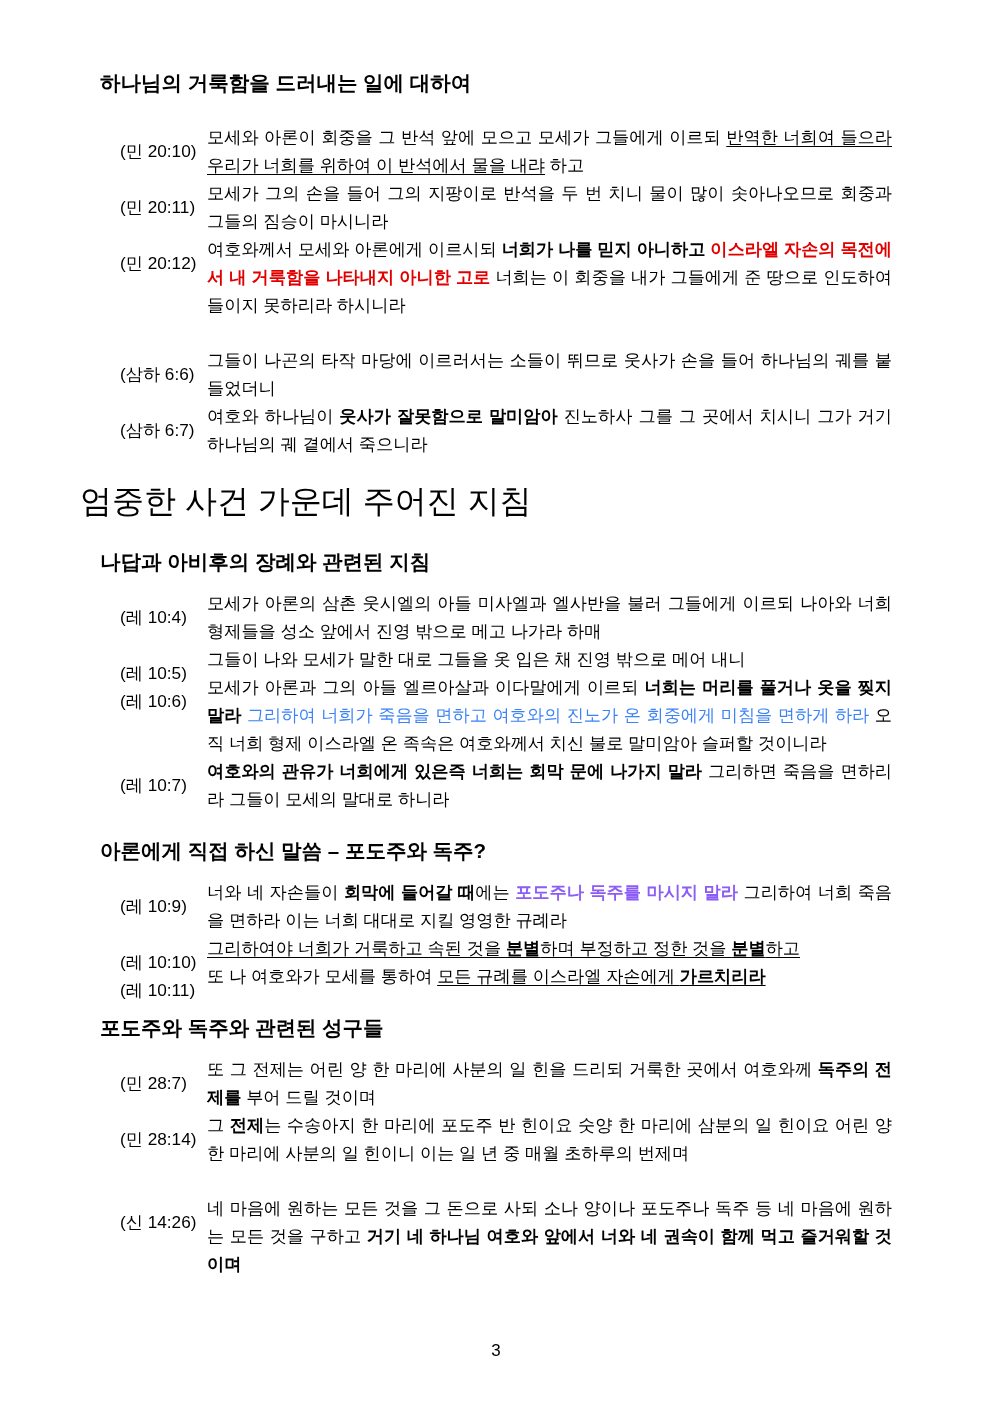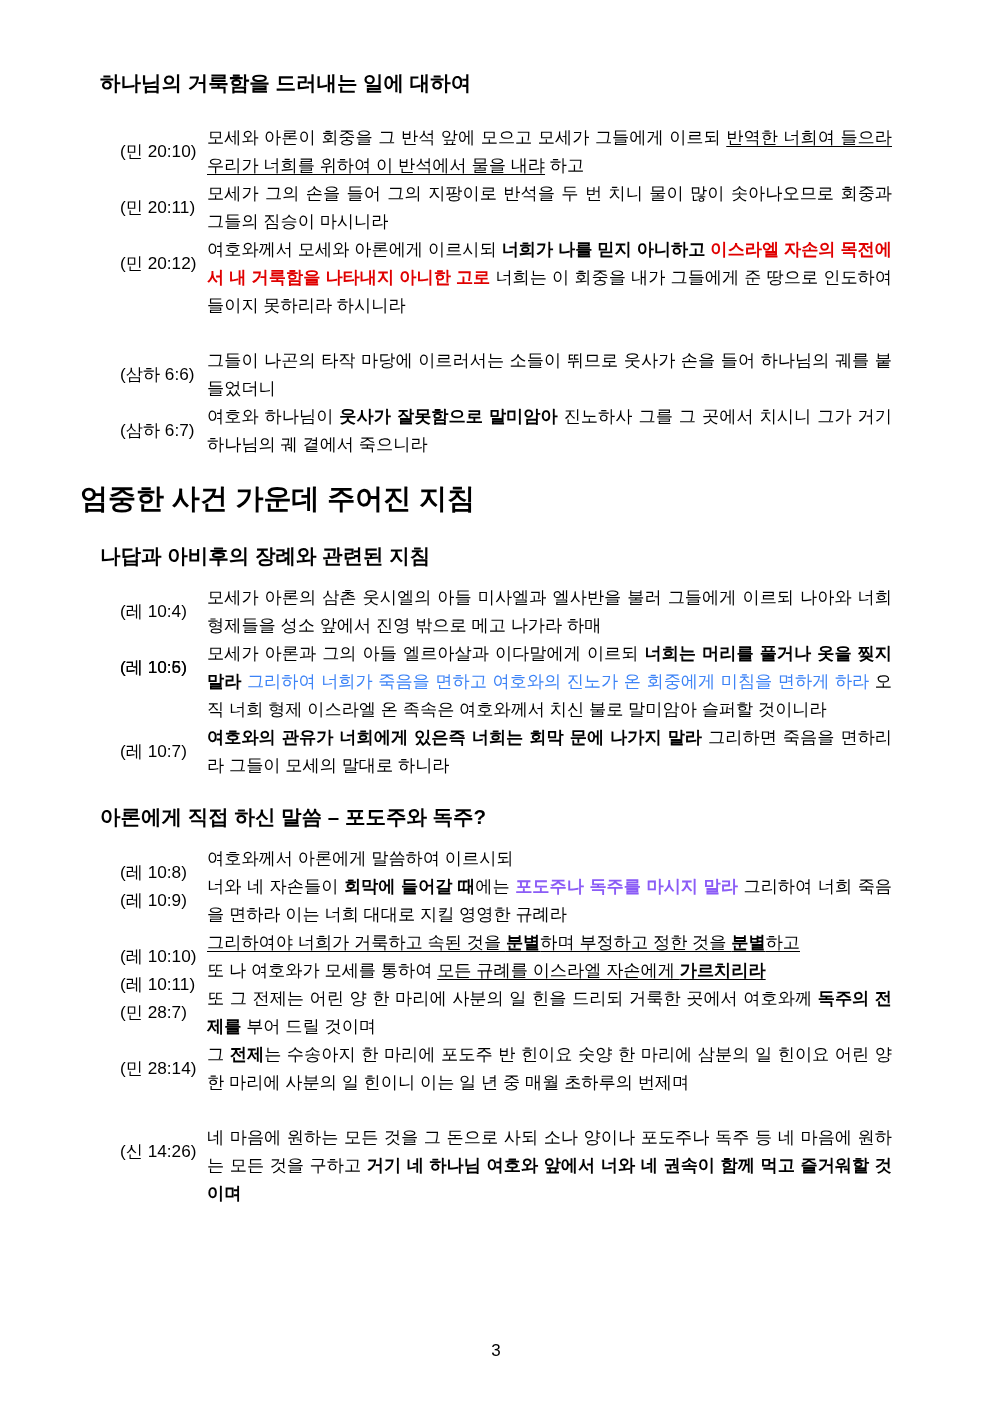--- a/index.html
+++ b/index.html
@@ -4,21 +4,21 @@
 <style>
   html, body { margin:0; padding:0; }
   body {
     width:992px; height:1403px;
     background:#ffffff; color:#000000;
     font-family:"Liberation Sans", sans-serif;
     position:relative; overflow:hidden;
   }
   .doc { padding:69px 100px 0 100px; }
   .heading1 {
-    font-size:28px; font-weight:700;
+    font-size:32px; font-weight:400;
     margin:22px 0 12px -20px;
   }
   .heading2 {
     font-size:20.5px; font-weight:700;
     margin:24px 0 13px 0;
   }
   #content > .heading2:first-child { margin-top:0; margin-bottom:26px; }
   .verse-group { margin:0; }
   .verse-group.gap { margin-top:27px; }
   .verse {
@@ -55,31 +55,31 @@
         <div class="verse"><span class="ref">(민 20:12)</span><span class="seg">여호와께서 모세와 아론에게 이르시되 </span><span class="seg b">너희가 나를 믿지 아니하고 </span><span class="seg rb" style="color: rgb(224, 0, 0);">이스라엘 자손의 목전에서 내 거룩함을 나타내지 아니한 고로</span><span class="seg"> 너희는 이 회중을 내가 그들에게 준 땅으로 인도하여 들이지 못하리라 하시니라</span></div>
       </div>
       <div class="verse-group gap">
         <div class="verse"><span class="ref">(삼하 6:6)</span><span class="seg">그들이 나곤의 타작 마당에 이르러서는 소들이 뛰므로 웃사가 손을 들어 하나님의 궤를 붙들었더니</span></div>
         <div class="verse"><span class="ref">(삼하 6:7)</span><span class="seg">여호와 하나님이 </span><span class="seg b">웃사가 잘못함으로 말미암아</span><span class="seg"> 진노하사 그를 그 곳에서 치시니 그가 거기 하나님의 궤 곁에서 죽으니라</span></div>
       </div>
       <div class="heading1">엄중한 사건 가운데 주어진 지침</div>
       <div class="heading2">나답과 아비후의 장례와 관련된 지침</div>
       <div class="verse-group">
         <div class="verse"><span class="ref">(레 10:4)</span><span class="seg">모세가 아론의 삼촌 웃시엘의 아들 미사엘과 엘사반을 불러 그들에게 이르되 나아와 너희 형제들을 성소 앞에서 진영 밖으로 메고 나가라 하매</span></div>
-        <div class="verse"><span class="ref">(레 10:5)</span></div>
+        <div class="verse"><span class="ref">(레 10:5)</span><span class="seg">그들이 나와 모세가 말한 대로 그들을 옷 입은 채 진영 밖으로 메어 내니</span></div>
         <div class="verse"><span class="ref">(레 10:6)</span><span class="seg">모세가 아론과 그의 아들 엘르아살과 이다말에게 이르되 </span><span class="seg b">너희는 머리를 풀거나 옷을 찢지 말라</span><span class="seg r" style="color: #3b82f6;"> 그리하여 너희가 죽음을 면하고 여호와의 진노가 온 회중에게 미침을 면하게 하라</span><span class="seg"> 오직 너희 형제 이스라엘 온 족속은 여호와께서 치신 불로 말미암아 슬퍼할 것이니라</span></div>
         <div class="verse"><span class="ref">(레 10:7)</span><span class="seg b">여호와의 관유가 너희에게 있은즉 너희는 회막 문에 나가지 말라</span><span class="seg"> 그리하면 죽음을 면하리라 그들이 모세의 말대로 하니라</span></div>
       </div>
       <div class="heading2">아론에게 직접 하신 말씀 – 포도주와 독주?</div>
       <div class="verse-group">
-        <div class="verse"><span class="ref">(레 10:8)</span><span class="seg">여호와께서 아론에게 말씀하여 이르시되</span></div>
         <div class="verse"><span class="ref">(레 10:9)</span><span class="seg">너와 네 자손들이 </span><span class="seg b">회막에 들어갈 때</span><span class="seg">에는 </span><span class="seg rb" style="color: #8b5cf6;">포도주나 독주를 마시지 말라</span><span class="seg"> 그리하여 너희 죽음을 면하라 이는 너희 대대로 지킬 영영한 규례라</span></div>
         <div class="verse"><span class="ref">(레 10:10)</span><span class="seg u">그리하여야 너희가 거룩하고 속된 것을 </span><span class="seg bu">분별</span><span class="seg u">하며 부정하고 정한 것을 </span><span class="seg bu">분별</span><span class="seg u">하고</span></div>
         <div class="verse"><span class="ref">(레 10:11)</span><span class="seg">또 나 여호와가 모세를 통하여 </span><span class="seg u">모든 규례를 이스라엘 자손에게 </span><span class="seg bu">가르치리라</span></div>
       </div>
+      <div class="heading2">포도주와 독주와 관련된 성구들</div>
       <div class="verse-group">
         <div class="verse"><span class="ref">(민 28:7)</span><span class="seg">또 그 전제는 어린 양 한 마리에 사분의 일 힌을 드리되 거룩한 곳에서 여호와께 </span><span class="seg b">독주의 전제를</span><span class="seg"> 부어 드릴 것이며</span></div>
         <div class="verse"><span class="ref">(민 28:14)</span><span class="seg">그 </span><span class="seg b">전제</span><span class="seg">는 수송아지 한 마리에 포도주 반 힌이요 숫양 한 마리에 삼분의 일 힌이요 어린 양 한 마리에 사분의 일 힌이니 이는 일 년 중 매월 초하루의 번제며</span></div>
       </div>
       <div class="verse-group gap">
         <div class="verse"><span class="ref">(신 14:26)</span><span class="seg">네 마음에 원하는 모든 것을 그 돈으로 사되 소나 양이나 포도주나 독주 등 네 마음에 원하는 모든 것을 구하고 </span><span class="seg b">거기 네 하나님 여호와 앞에서 너와 네 권속이 함께 먹고 즐거워할 것이며</span></div>
       </div>
     </div>
 </div>
 <div class="footer">3</div>

